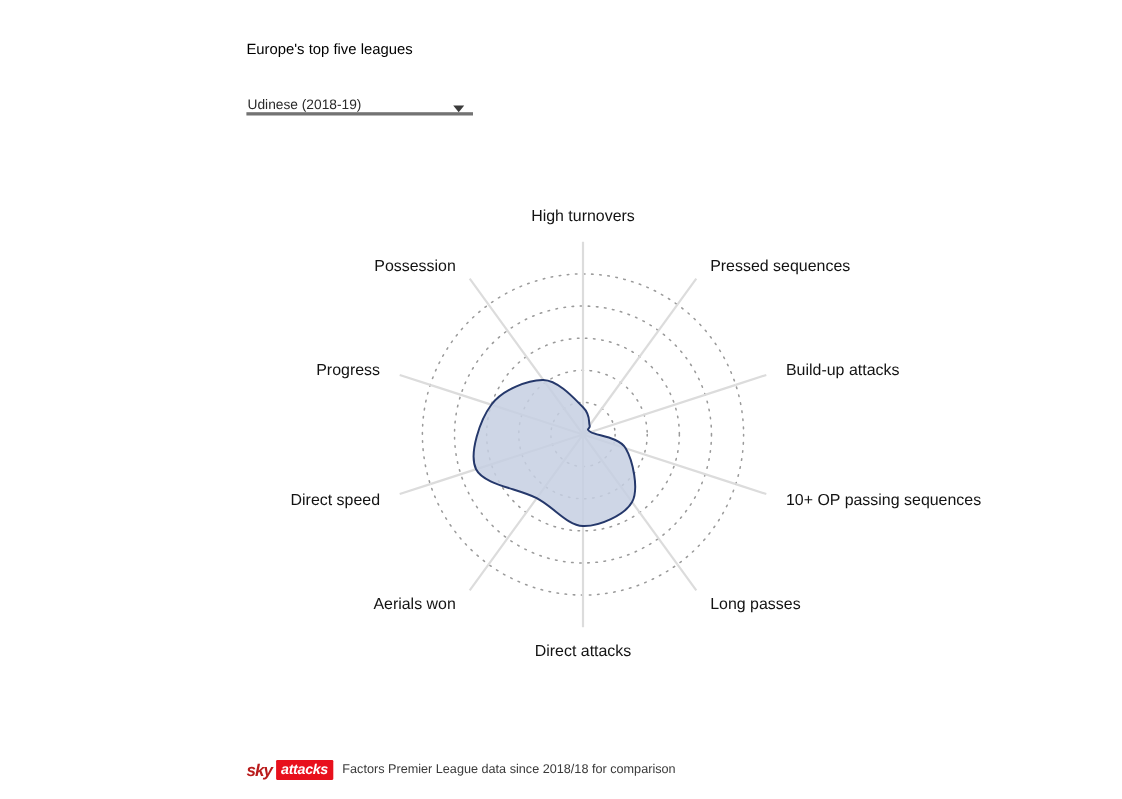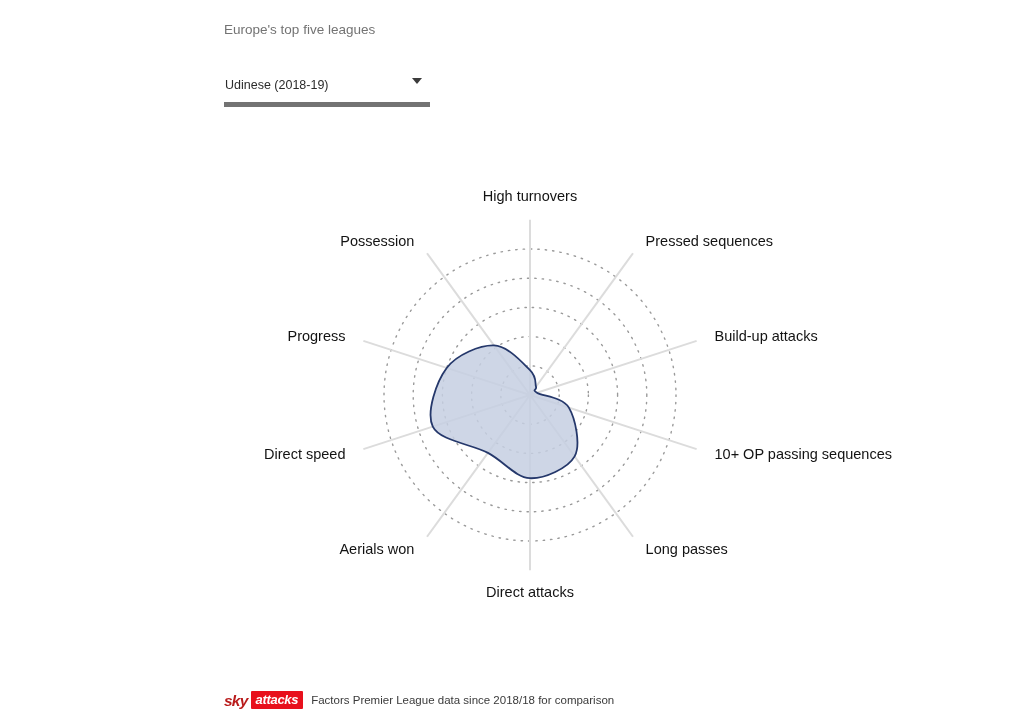--- a/index.html
+++ b/index.html
@@ -11,28 +11,28 @@
     position:relative;
     overflow:hidden;
     -webkit-font-smoothing:antialiased;
   }
   #header { position:absolute; left:224px; top:16px; width:600px; }
   #chart-title {
     font-size:17px; font-weight:bold; color:#111111;
     letter-spacing:-0.1px; line-height:24px; margin:0;
   }
   #chart-subtitle {
-    font-size:13.5px; color:#737373; line-height:20px;
-    margin:4px 0 0 0; font-weight:400;
+    font-size:13.5px; color:#000000; line-height:20px;
+    margin:19px 0 0 0; font-weight:400;
   }
   #team-select-wrap {
     position:absolute; left:224px; top:78px;
     width:206px; height:24px;
-    border-bottom:5px solid #737373;
-    display:flex; align-items:flex-start; justify-content:space-between;
+    border-bottom:3px solid #737373;
+    display:flex; align-items:flex-end; justify-content:space-between;
     cursor:pointer; background:transparent;
   }
   #team-select-value {
     font-size:12.5px; color:#2b2b2b; padding-left:1px;
     white-space:nowrap;
   }
   #team-select-caret {
     width:0; height:0; margin-right:8px;
     border-left:5.5px solid transparent;
     border-right:5.5px solid transparent;

